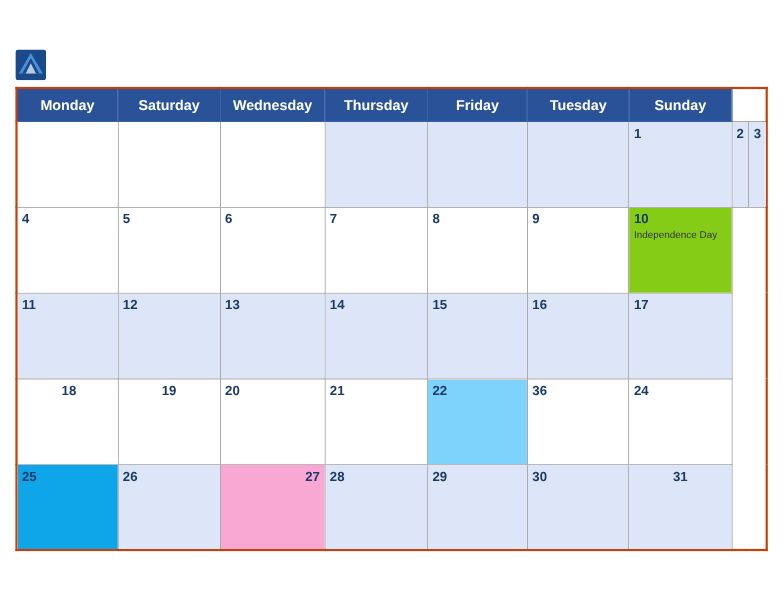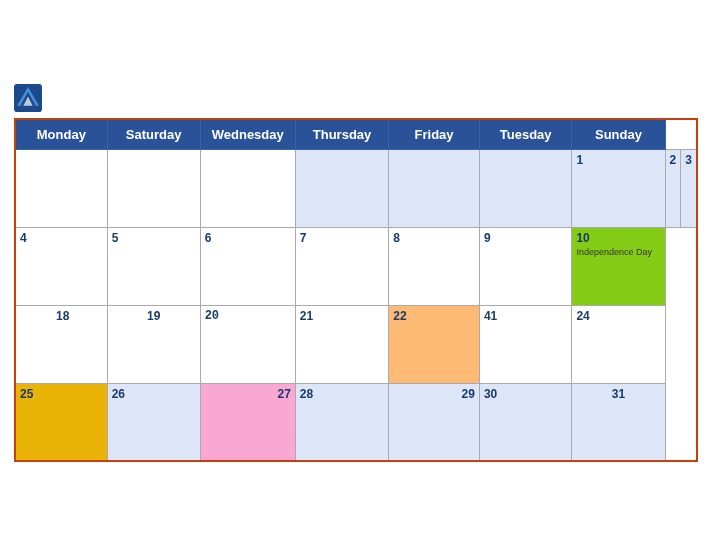--- a/index.html
+++ b/index.html
@@ -175,56 +175,79 @@
           </td>
           <td style="background-color: rgb(255, 255, 255);">
             <div class="day-number">9</div>
           </td>
           <td style="background-color: #84cc16;">
             <div class="day-number">10</div>
             <div class="holiday-text">Independence Day</div>
           </td>
         </tr>
         <tr>
+          <td style="background-color: rgb(220, 230, 248);">
+            <div class="day-number">11</div>
+          </td>
+          <td style="background-color: rgb(220, 230, 248);">
+            <div class="day-number">12</div>
+          </td>
+          <td style="background-color: rgb(220, 230, 248);">
+            <div class="day-number">13</div>
+          </td>
+          <td style="background-color: rgb(220, 230, 248);">
+            <div class="day-number">14</div>
+          </td>
+          <td style="background-color: rgb(220, 230, 248);">
+            <div class="day-number">15</div>
+          </td>
+          <td style="background-color: rgb(220, 230, 248);">
+            <div class="day-number">16</div>
+          </td>
+          <td style="background-color: rgb(220, 230, 248);">
+            <div class="day-number">17</div>
+          </td>
+        </tr>
+        <tr>
           <td style="background-color: rgb(255, 255, 255); padding-left: 40px;">
             <div class="day-number">18</div>
           </td>
           <td style="background-color: rgb(255, 255, 255); text-align: center;">
             <div class="day-number">19</div>
           </td>
-          <td style="background-color: rgb(255, 255, 255); font-family: Liberation Mono, monospace;">
+          <td style="background-color: rgb(255, 255, 255);">
             <div class="day-number">20</div>
           </td>
           <td style="background-color: rgb(255, 255, 255);">
             <div class="day-number">21</div>
           </td>
-          <td style="background-color: #fdba74;">
+          <td style="background-color: #7dd3fc;">
             <div class="day-number">22</div>
           </td>
           <td style="background-color: rgb(255, 255, 255);">
-            <div class="day-number">41</div>
+            <div class="day-number">36</div>
           </td>
           <td style="background-color: rgb(255, 255, 255);">
             <div class="day-number">24</div>
           </td>
         </tr>
         <tr>
-          <td style="background-color: #eab308;">
+          <td style="background-color: #0ea5e9;">
             <div class="day-number">25</div>
           </td>
           <td style="background-color: rgb(220, 230, 248);">
             <div class="day-number">26</div>
           </td>
           <td style="background-color: #f9a8d4; text-align: right;">
             <div class="day-number">27</div>
           </td>
           <td style="background-color: rgb(220, 230, 248);">
             <div class="day-number">28</div>
           </td>
-          <td style="background-color: rgb(220, 230, 248); text-align: right;">
+          <td style="background-color: rgb(220, 230, 248);">
             <div class="day-number">29</div>
           </td>
           <td style="background-color: rgb(220, 230, 248);">
             <div class="day-number">30</div>
           </td>
           <td style="background-color: rgb(220, 230, 248); text-align: center;">
             <div class="day-number">31</div>
           </td>
         </tr>
       </tbody>

